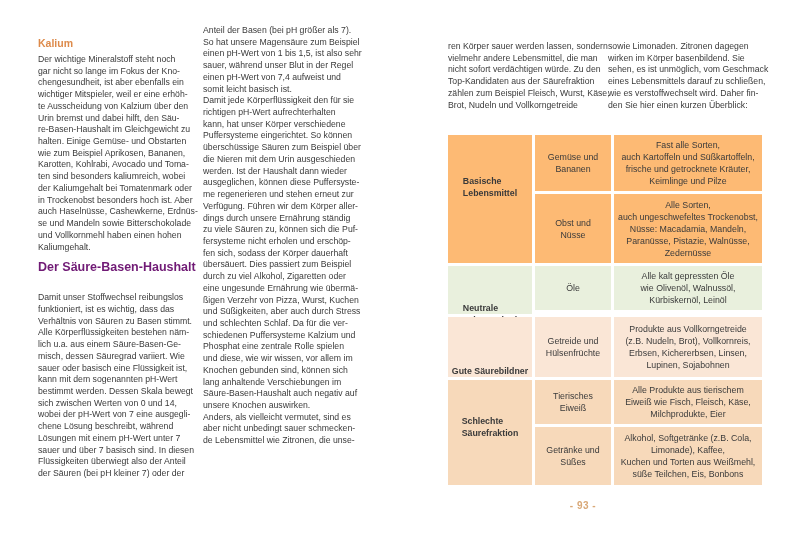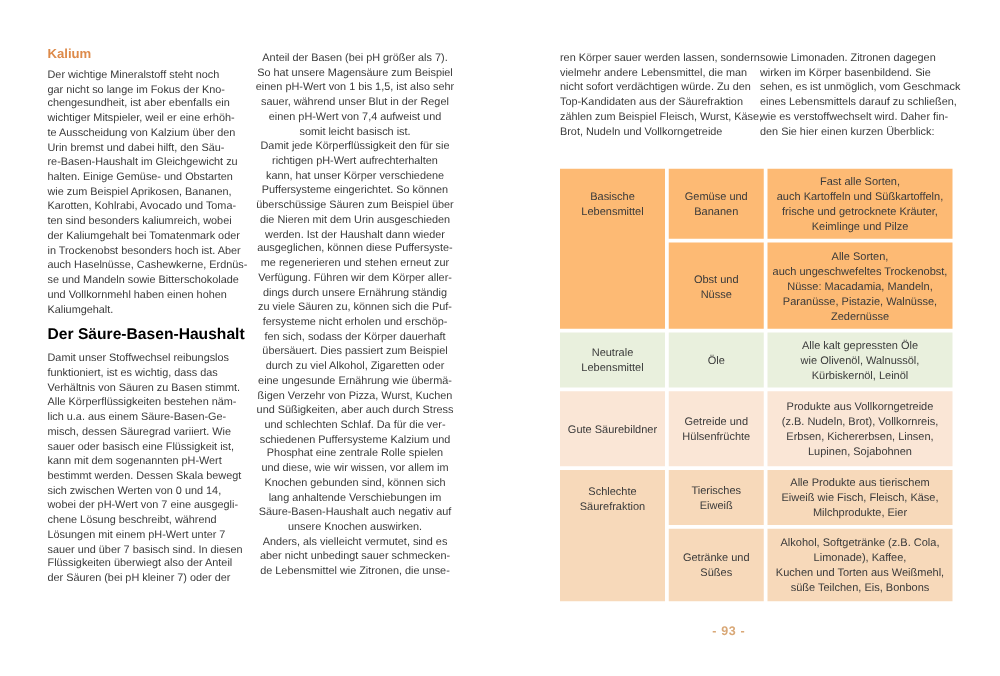--- a/index.html
+++ b/index.html
@@ -13,43 +13,43 @@
     width: 800px;
     height: 541px;
     background: #ffffff;
     overflow: hidden;
   }
   .col {
     position: absolute;
     width: 162px;
   }
   .col-l1 { left: 38px;  top: 37px; }
-  .col-l2 { left: 203px; top: 41px; text-align: center; }
+  .col-l2 { left: 203px; top: 25px; }
   .col-r1 { left: 448px; top: 41px; }
   .col-r2 { left: 608px; top: 41px; }
 
   .para {
     margin: 0;
     font-size: 8.7px;
     line-height: 11.72px;
     color: #3a3a3a;
     white-space: pre;
     letter-spacing: 0px;
   }
   .h-small {
     margin: 0 0 5px 0;
     font-size: 10.5px;
     font-weight: bold;
     color: #dd8a4a;
   }
   .h-large {
-    margin: 7px 0 7px 0;
+    margin: 7px 0 18px 0;
     font-size: 12.5px;
     font-weight: bold;
-    color: #000000;
+    color: #701a75;
   }
 
   .pagenum {
     position: absolute;
     top: 500px;
     font-size: 10px;
     font-weight: bold;
     letter-spacing: 0.5px;
     color: #d9a877;
     text-align: center;
@@ -78,23 +78,23 @@
     display: flex;
     align-items: flex-start;
     justify-content: center;
     box-sizing: border-box;
   }
   .tcat-label {
     width: 100%;
     display: flex;
     align-items: center;
     justify-content: center;
-    text-align: center;
-    font-weight: normal;
+    font-weight: bold;
     white-space: pre-line;
+    margin-top: 24px;
   }
   .lh-55  { height: 55px; }
   .lh-43  { height: 46px; }
   .lh-full{ height: 100%; }
 
   .tsubs {
     flex: 1;
     display: flex;
     flex-direction: column;
     gap: 3px;

